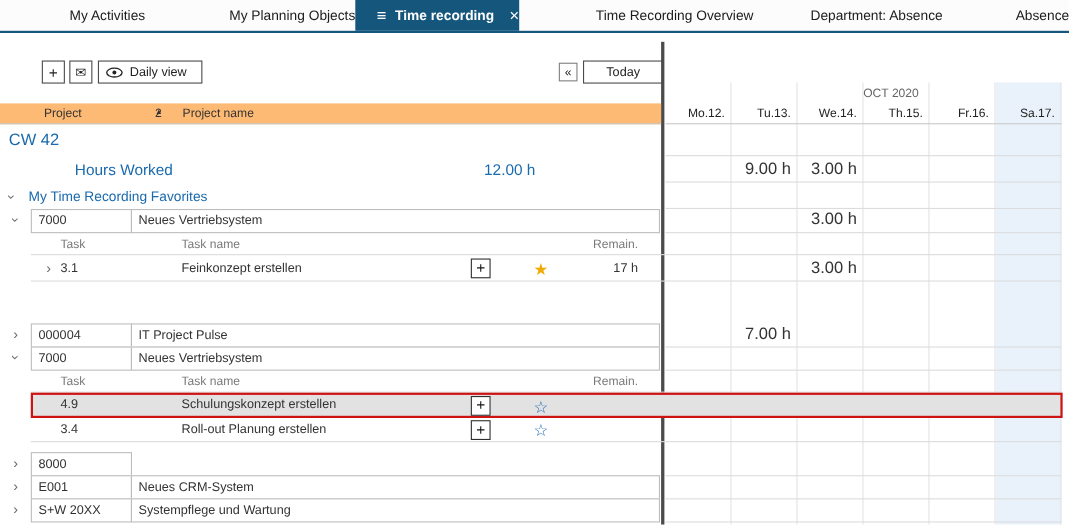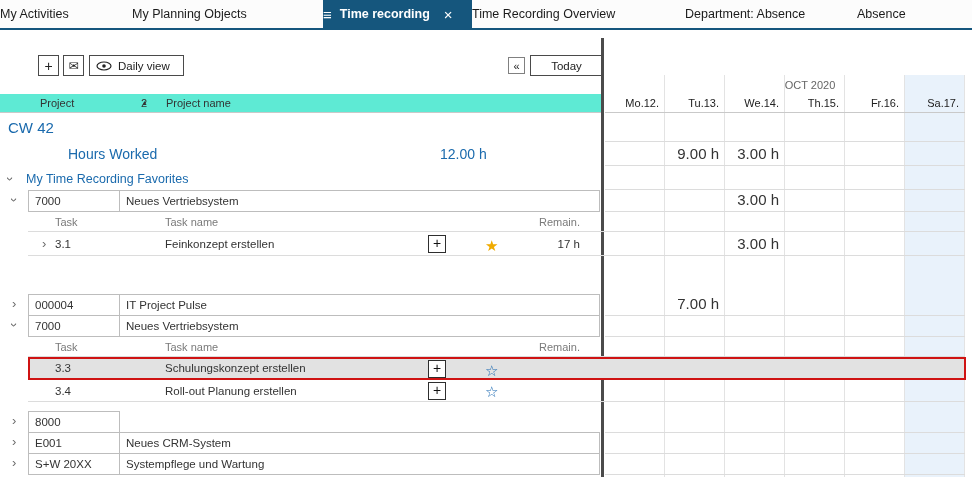--- a/index.html
+++ b/index.html
@@ -6,21 +6,21 @@
   body { background:#fff; }
   .screen {
     position:relative; width:972px; height:477px; overflow:hidden;
     background:#fff; color:#333;
     font-family:"Liberation Sans","DejaVu Sans",sans-serif; font-size:11.5px;
   }
 
   
   .tabbar { position:absolute; top:0; left:0; width:972px; height:30px;
     display:flex; background:#fcfcfc; border-bottom:2px solid #15567d; }
-  .tab { display:flex; align-items:center; justify-content:flex-start;
+  .tab { display:flex; align-items:center; justify-content:flex-end;
     font-size:12.5px; color:#1b1b1b; height:28px; cursor:pointer; }
   .tab.active { background:#15567d; color:#fff; font-weight:bold; gap:8px; }
   .tab .ticon { font-size:15px; font-weight:normal; }
   .tab .tclose { font-size:15px; font-weight:normal; margin-left:6px; }
 
   
   .tbtn { position:absolute; top:55px; height:21px; background:#fff;
     border:1px solid #4a4a4a; display:flex; align-items:center;
     justify-content:center; font-size:14px; color:#222; cursor:pointer; }
   .b-add  { left:38px;  width:21px; }
@@ -34,21 +34,21 @@
   .cal-col { position:absolute; top:75px; bottom:0; width:60px; border-right:1px solid #e3e3e3; }
   .cal-col.weekend { background:#e9f2fb; }
   .cal-month { position:absolute; top:79px; left:605px; width:410px; text-align:center;
     color:#666; font-size:11px; }
   .cal-day { position:absolute; top:97px; width:60px; height:15px; text-align:right;
     padding-right:6px; font-size:11px; color:#222; }
   .cal-head-line { position:absolute; top:112px; left:605px; width:360px; border-bottom:1px solid #c9c9c9; }
 
   
   .lhead { position:absolute; top:94px; left:0; width:601px; height:19px; line-height:18px;
-    background:#5eead4; border-bottom:1px solid #c9c9c9; font-size:11px; color:#333; }
+    background:#fdba74; border-bottom:1px solid #c9c9c9; font-size:11px; color:#333; }
   .lhead span { position:absolute; top:0; }
   .sortarrow { font-size:7px; vertical-align:2px; }
 
   
   .row { position:absolute; left:0; width:972px; }
   .gridline { position:absolute; left:605px; width:360px; bottom:0; border-bottom:1px solid #dcdcdc; }
   .fullline { position:absolute; left:28px; width:937px; bottom:0; border-bottom:1px solid #dcdcdc; }
   .abs { position:absolute; top:0; }
   .dval { position:absolute; top:0; width:60px; height:100%; text-align:right;
     padding-right:6px; font-size:15px; color:#333; }
@@ -222,21 +222,21 @@
 
   <div class="row grayh" style="top:337px;height:20px;line-height:20px">
     <span class="abs" style="left:55px">Task</span>
     <span class="abs" style="left:165px">Task name</span>
     <span class="remain">Remain.</span>
     <div class="fullline"></div>
   </div>
 
   <div class="row" style="top:357px;height:23px;line-height:23px">
     <div class="selbox"></div>
-    <span class="abs" style="left:55px">3.3</span>
+    <span class="abs" style="left:55px">4.9</span>
     <span class="abs" style="left:165px">Schulungskonzept erstellen</span>
     <div class="pbtn" style="left:428px;top:3px">+</div>
     <span class="star blueo" style="left:485px;top:2px">☆</span>
   </div>
 
   <div class="row" style="top:380px;height:22px;line-height:22px">
     <span class="abs" style="left:55px">3.4</span>
     <span class="abs" style="left:165px">Roll-out Planung erstellen</span>
     <div class="pbtn" style="left:428px;top:2px">+</div>
     <span class="star blueo" style="left:485px;top:1px">☆</span>

